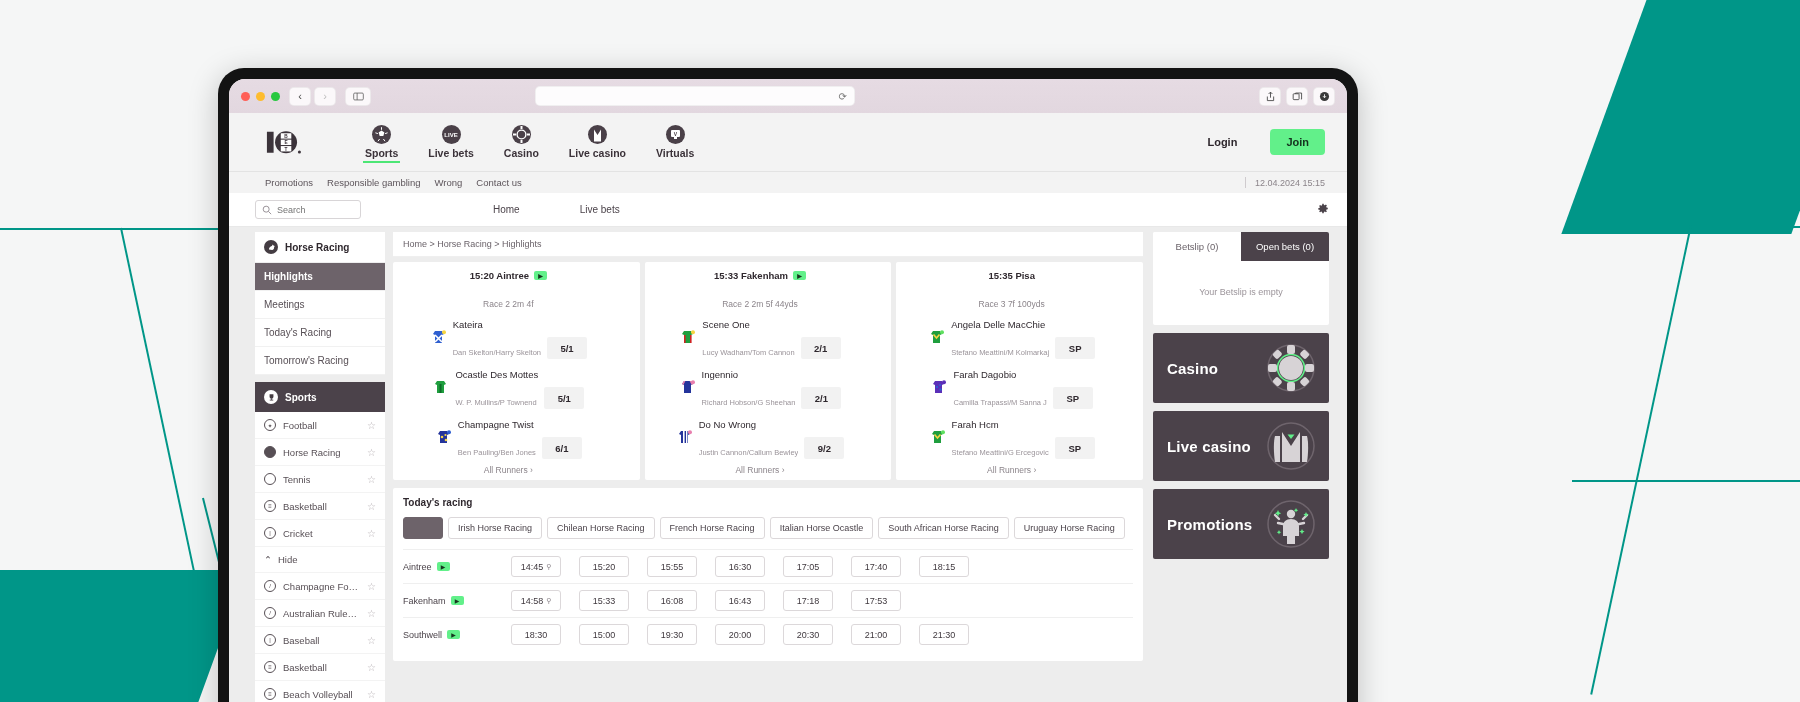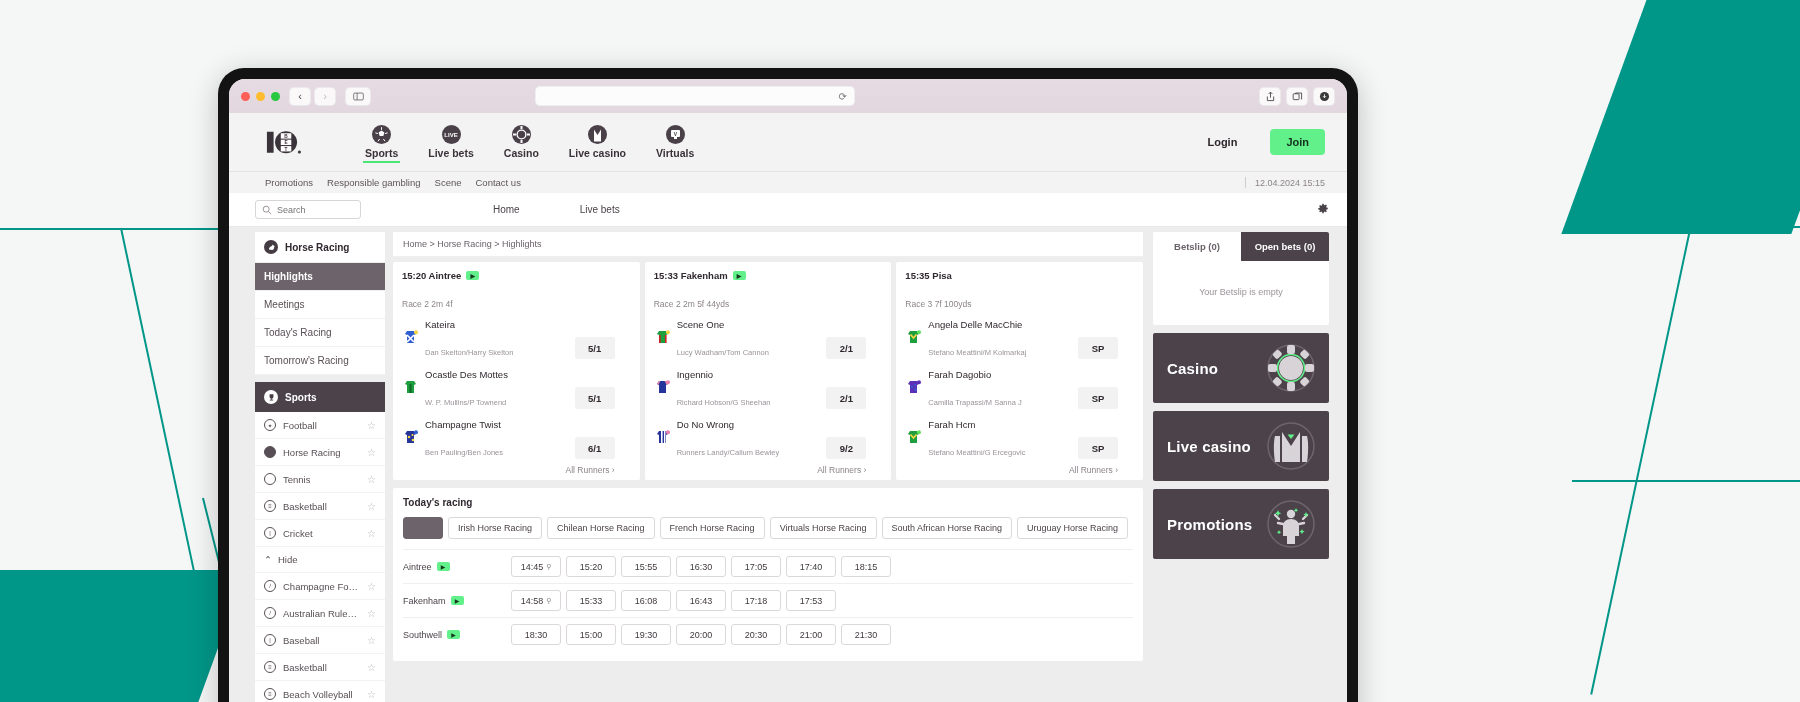--- a/index.html
+++ b/index.html
@@ -234,21 +234,21 @@
     background: #fff; padding: 7px 10px;
     font-size: 9px; color: #6b636a;
     border-bottom: 1px solid #efefef;
   }
 
   
   .cards { display: flex; gap: 5px; margin-top: 5px; }
   .card {
     flex: 1 1 0; background: #fff; border-radius: 2px;
     padding: 8px 25px 5px 9px;
-    display: flex; flex-direction: column;
+    display: flex; flex-direction: column; align-items: center;
   }
   .card-title {
     font-size: 9.5px; color: #2f282e; font-weight: 600;
     display: flex; align-items: center; gap: 5px;
   }
   .play {
     background: #62f08a; border-radius: 2px;
     width: 13px; height: 9px;
     display: flex; align-items: center; justify-content: center;
     font-size: 6px; color: #17351f;
@@ -303,33 +303,33 @@
   .mtg-table { margin-top: 10px; }
   .mtg-row {
     display: flex; align-items: center;
     padding: 6px 0; border-top: 1px solid #efefef;
   }
   .mtg-name {
     width: 108px; flex: 0 0 108px;
     font-size: 9px; color: #4b434a;
     display: flex; align-items: center; gap: 5px;
   }
-  .times { display: flex; gap: 5px; justify-content: space-between; }
+  .times { display: flex; gap: 18px; justify-content: space-between; }
   .time-btn {
     border: 1px solid #dcd8da; border-radius: 3px;
     width: 50px; height: 21px;
     display: flex; align-items: center; justify-content: center;
     gap: 3px;
     font-size: 9px; color: #3f383e; background: #fff; cursor: pointer;
   }
   .pin { font-size: 7px; color: #8b848a; }
 
   
   .slip { background: #fff; border-radius: 2px; overflow: hidden; }
-  .slip-tabs { display: flex; font-weight: bold; }
+  .slip-tabs { display: flex; }
   .slip-tab {
     flex: 1 1 0; text-align: center;
     padding: 9px 0; font-size: 9.5px;
     color: #6b636a; cursor: pointer; background: #fff;
   }
   .slip-tab.active { background: #4b424a; color: #fff; }
   .slip-body {
     padding: 26px 0 28px 0; text-align: center;
     font-size: 9px; color: #9b949a;
   }
@@ -481,21 +481,21 @@
       <div class="hdr-right">
         <div class="login">Login</div>
         <button class="join">Join</button>
       </div>
     </div>
 
     <div class="subhdr">
       <div class="sublinks">
         <span class="sublink">Promotions</span>
         <span class="sublink">Responsible gambling</span>
-        <span class="sublink">Scene</span>
+        <span class="sublink">Wrong</span>
         <span class="sublink">Contact us</span>
       </div>
       <div class="clock">
         <span class="bar"></span>
         <span>12.04.2024 15:15</span>
       </div>
     </div>
 
     <div class="searchrow">
       <div class="searchbox">
@@ -704,21 +704,21 @@
             </div>
 
             <div class="runner">
               <svg class="silk" viewBox="0 0 17 17">
                     <path d="M3 5 5 2h7l2 3-2 1v8H5V6z" fill="#24349b"></path>
                     <path d="M7 2h1.6v12H7zM10 2h1.4v12H10z" fill="#fff"></path>
                     <circle cx="14" cy="3.3" r="2" fill="#e87fae"></circle>
                   </svg>
               <div class="rn-text">
                 <div class="rn-name">Do No Wrong</div>
-                <div class="rn-sub">Runners Landy/Callum Bewley</div>
+                <div class="rn-sub">Justin Cannon/Callum Bewley</div>
               </div>
               <div class="odds">9/2</div>
             </div>
 
             <div class="allrunners">
               <span>All Runners</span> ›
             </div>
           </div>
 
           <div class="card">
@@ -777,21 +777,21 @@
         </div>
 
         <div class="today">
           <div class="today-h">Today's racing</div>
 
           <div class="chips">
             <div class="chip-country blank"></div>
             <div class="chip-country">Irish Horse Racing</div>
             <div class="chip-country">Chilean Horse Racing</div>
             <div class="chip-country">French Horse Racing</div>
-            <div class="chip-country">Virtuals Horse Racing</div>
+            <div class="chip-country">Italian Horse Ocastle</div>
             <div class="chip-country">South African Horse Racing</div>
             <div class="chip-country">Uruguay Horse Racing</div>
           </div>
 
           <div class="mtg-table">
 
             <div class="mtg-row">
               <div class="mtg-name">
                 <span>Aintree</span>
                 <span class="play">▶</span>

